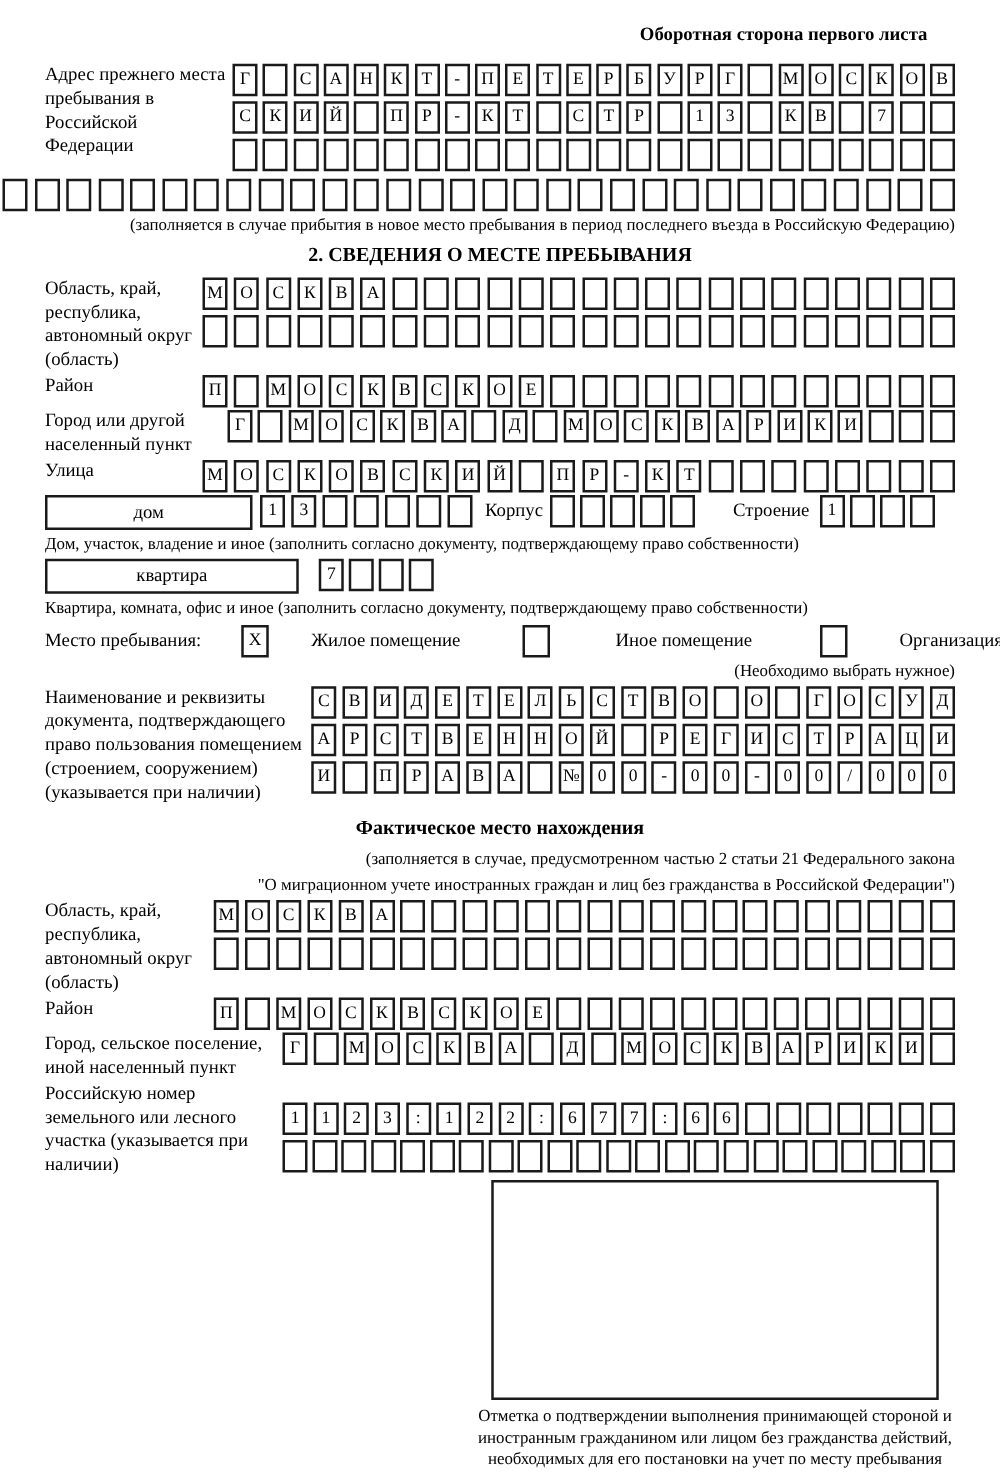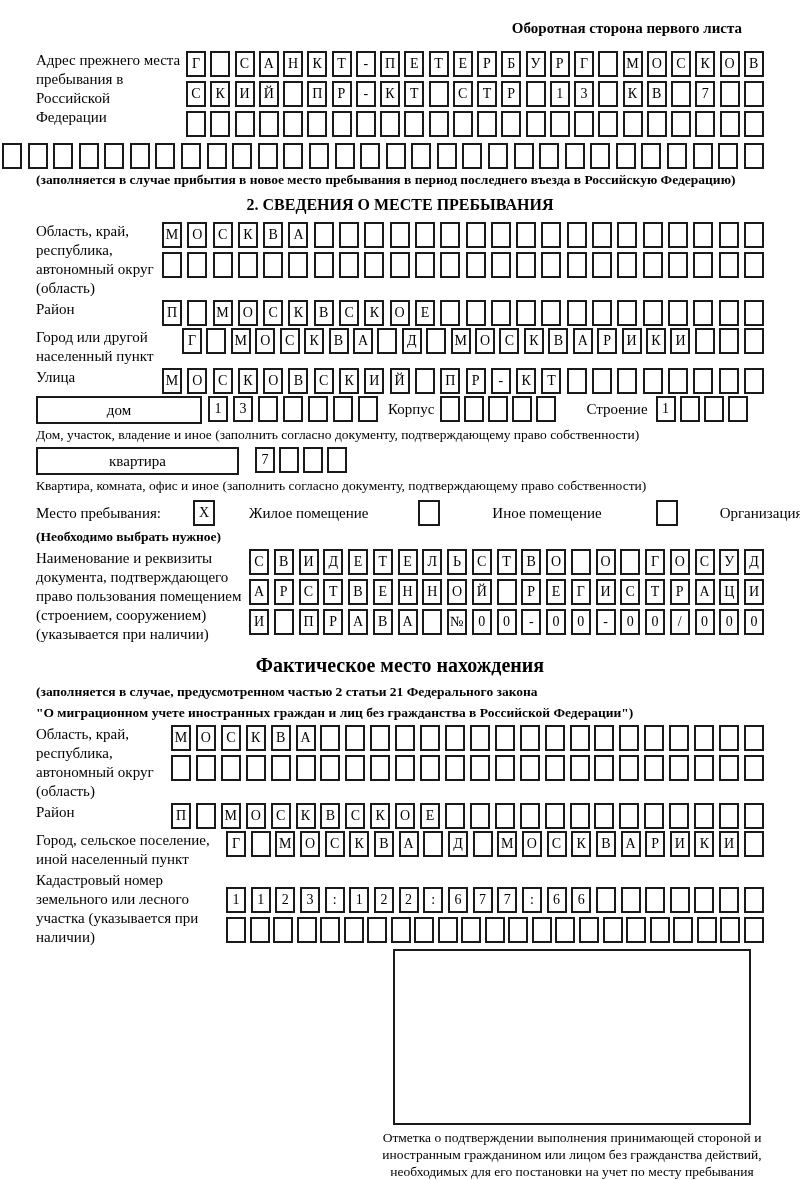--- a/index.html
+++ b/index.html
@@ -17,23 +17,23 @@
   .cells{display:flex;}
   .cells.fill{flex:1;justify-content:space-between;}
   .cells.gap4{gap:4px;}
   .cells.gap5{gap:5px;}
   .cell{box-sizing:border-box;flex:none;width:20px;height:26px;border:2px solid #1a1a1a;
         display:inline-flex;align-items:center;justify-content:center;
         font-size:14px;background:#fff;}
   .bleed{margin-left:-34px;margin-top:0px;}
 
   .caption{font-size:13.5px;line-height:17px;margin:2px 0 4px 0;}
-  .caption.center{text-align:left;font-weight:bold;}
+  .caption.center{text-align:right;}
   .sec-title{font-size:16px;font-weight:bold;text-align:center;margin:8px 0 8px 0;}
-  .sub-title{font-size:20px;font-weight:bold;text-align:center;margin:10px 0 6px 0;}
+  .sub-title{font-size:16px;font-weight:bold;text-align:center;margin:10px 0 6px 0;}
 
   .wide-box{box-sizing:border-box;height:28px;border:2px solid #1a1a1a;display:flex;
             align-items:center;justify-content:center;font-size:15px;flex:none;background:#fff;}
   .house-box{width:166px;margin-right:6px;}
   .apt-box{width:203px;margin-right:16px;}
   .inline-label{font-size:15px;line-height:26px;flex:none;}.ml8{margin-left:8px}.ml10{margin-left:10px}.ml12{margin-left:28px}
   .ml18{margin-left:18px}.ml26{margin-left:26px}.ml30{margin-left:30px}.mr6{margin-right:6px}.mr8{margin-right:8px}
   .checkbox{box-sizing:border-box;width:22px;height:26px;border:2px solid #1a1a1a;flex:none;
             display:inline-flex;align-items:center;justify-content:center;font-size:14px;background:#fff;}
   .stay-row{align-items:center;margin:6px 0 2px 0;gap:24px;}
@@ -564,21 +564,21 @@
         <span class="cell">А</span>
         <span class="cell">Р</span>
         <span class="cell">И</span>
         <span class="cell">К</span>
         <span class="cell">И</span>
         <span class="cell"></span>
       </div>
   </div>
 
   <div class="row">
-    <div class="row-label w186">Кадастровый номер земельного или лесного участка (указывается при наличии)</div>
+    <div class="row-label w186">Российскую номер земельного или лесного участка (указывается при наличии)</div>
     <div class="rows-col cad-col">
       <div class="cells fill">
           <span class="cell">1</span>
           <span class="cell">1</span>
           <span class="cell">2</span>
           <span class="cell">3</span>
           <span class="cell">:</span>
           <span class="cell">1</span>
           <span class="cell">2</span>
           <span class="cell">2</span>

